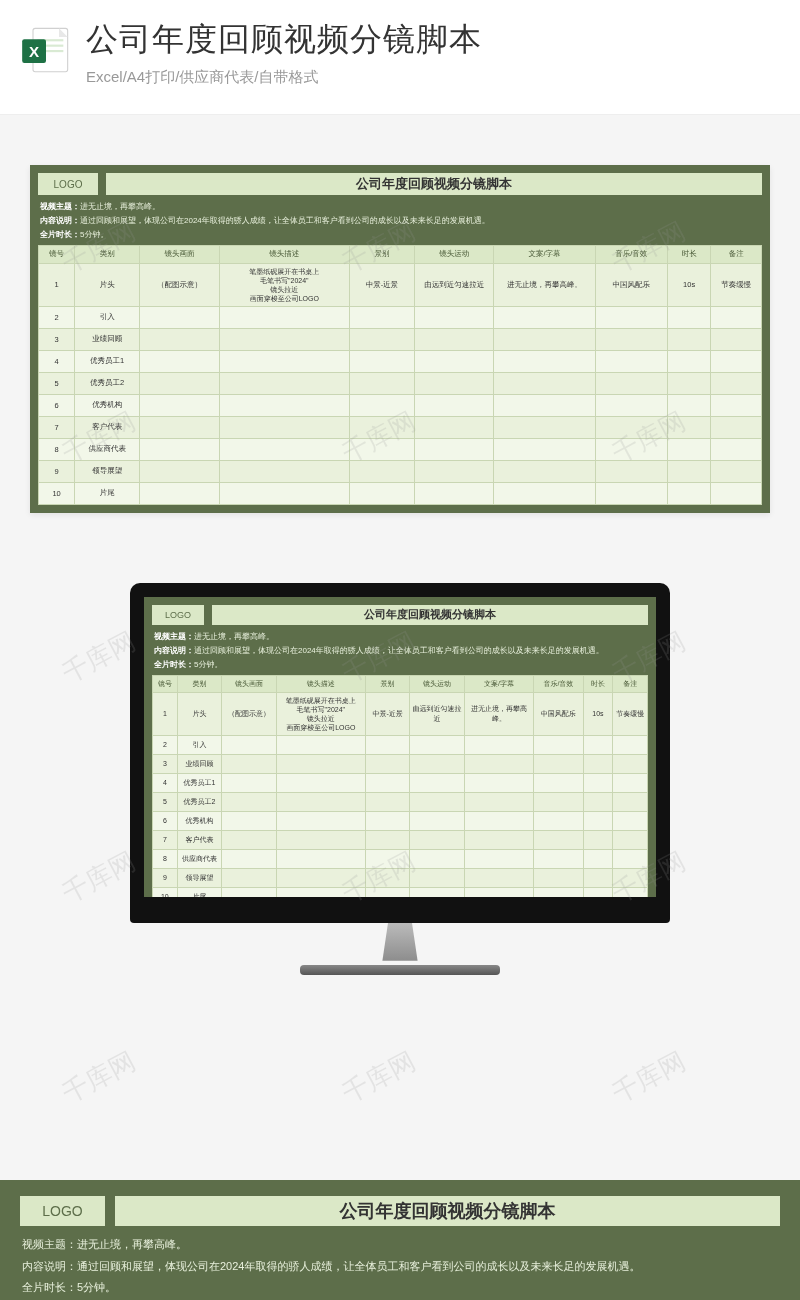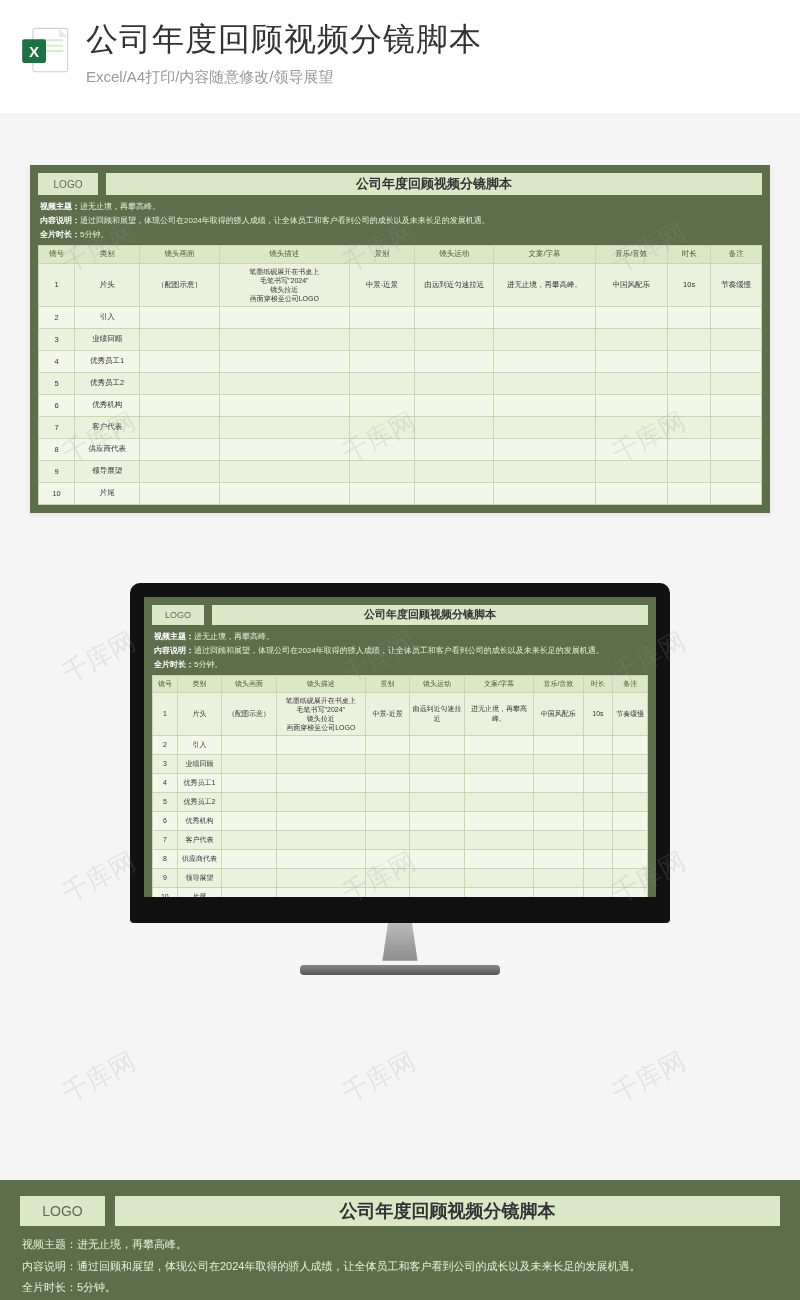--- a/index.html
+++ b/index.html
@@ -200,21 +200,21 @@
       <path d="M36 4 L44 12 L36 12 Z" fill="#e8e8e8"></path>
       <rect x="16" y="14" width="24" height="2" fill="#d9ead3"></rect>
       <rect x="16" y="19" width="24" height="2" fill="#d9ead3"></rect>
       <rect x="16" y="24" width="24" height="2" fill="#d9ead3"></rect>
       <rect x="2" y="14" width="22" height="22" rx="2" fill="#1e7145"></rect>
       <text x="13" y="30" font-size="14" fill="#fff" text-anchor="middle" font-weight="700" font-family="Arial">X</text>
     </svg>
   </div>
   <div class="banner-text">
     <div class="banner-title">公司年度回顾视频分镜脚本</div>
-    <div class="banner-sub">Excel/A4打印/内容随意修改/领导展望</div>
+    <div class="banner-sub">Excel/A4打印/供应商代表/自带格式</div>
   </div>
 </div>
 
 <div class="preview-stage">
   <div class="doc-card">
     <div class="doc-outer" id="doc-main">
         <div class="title-row">
           <div class="logo-box">LOGO</div>
           <div class="title-box">公司年度回顾视频分镜脚本</div>
         </div>

